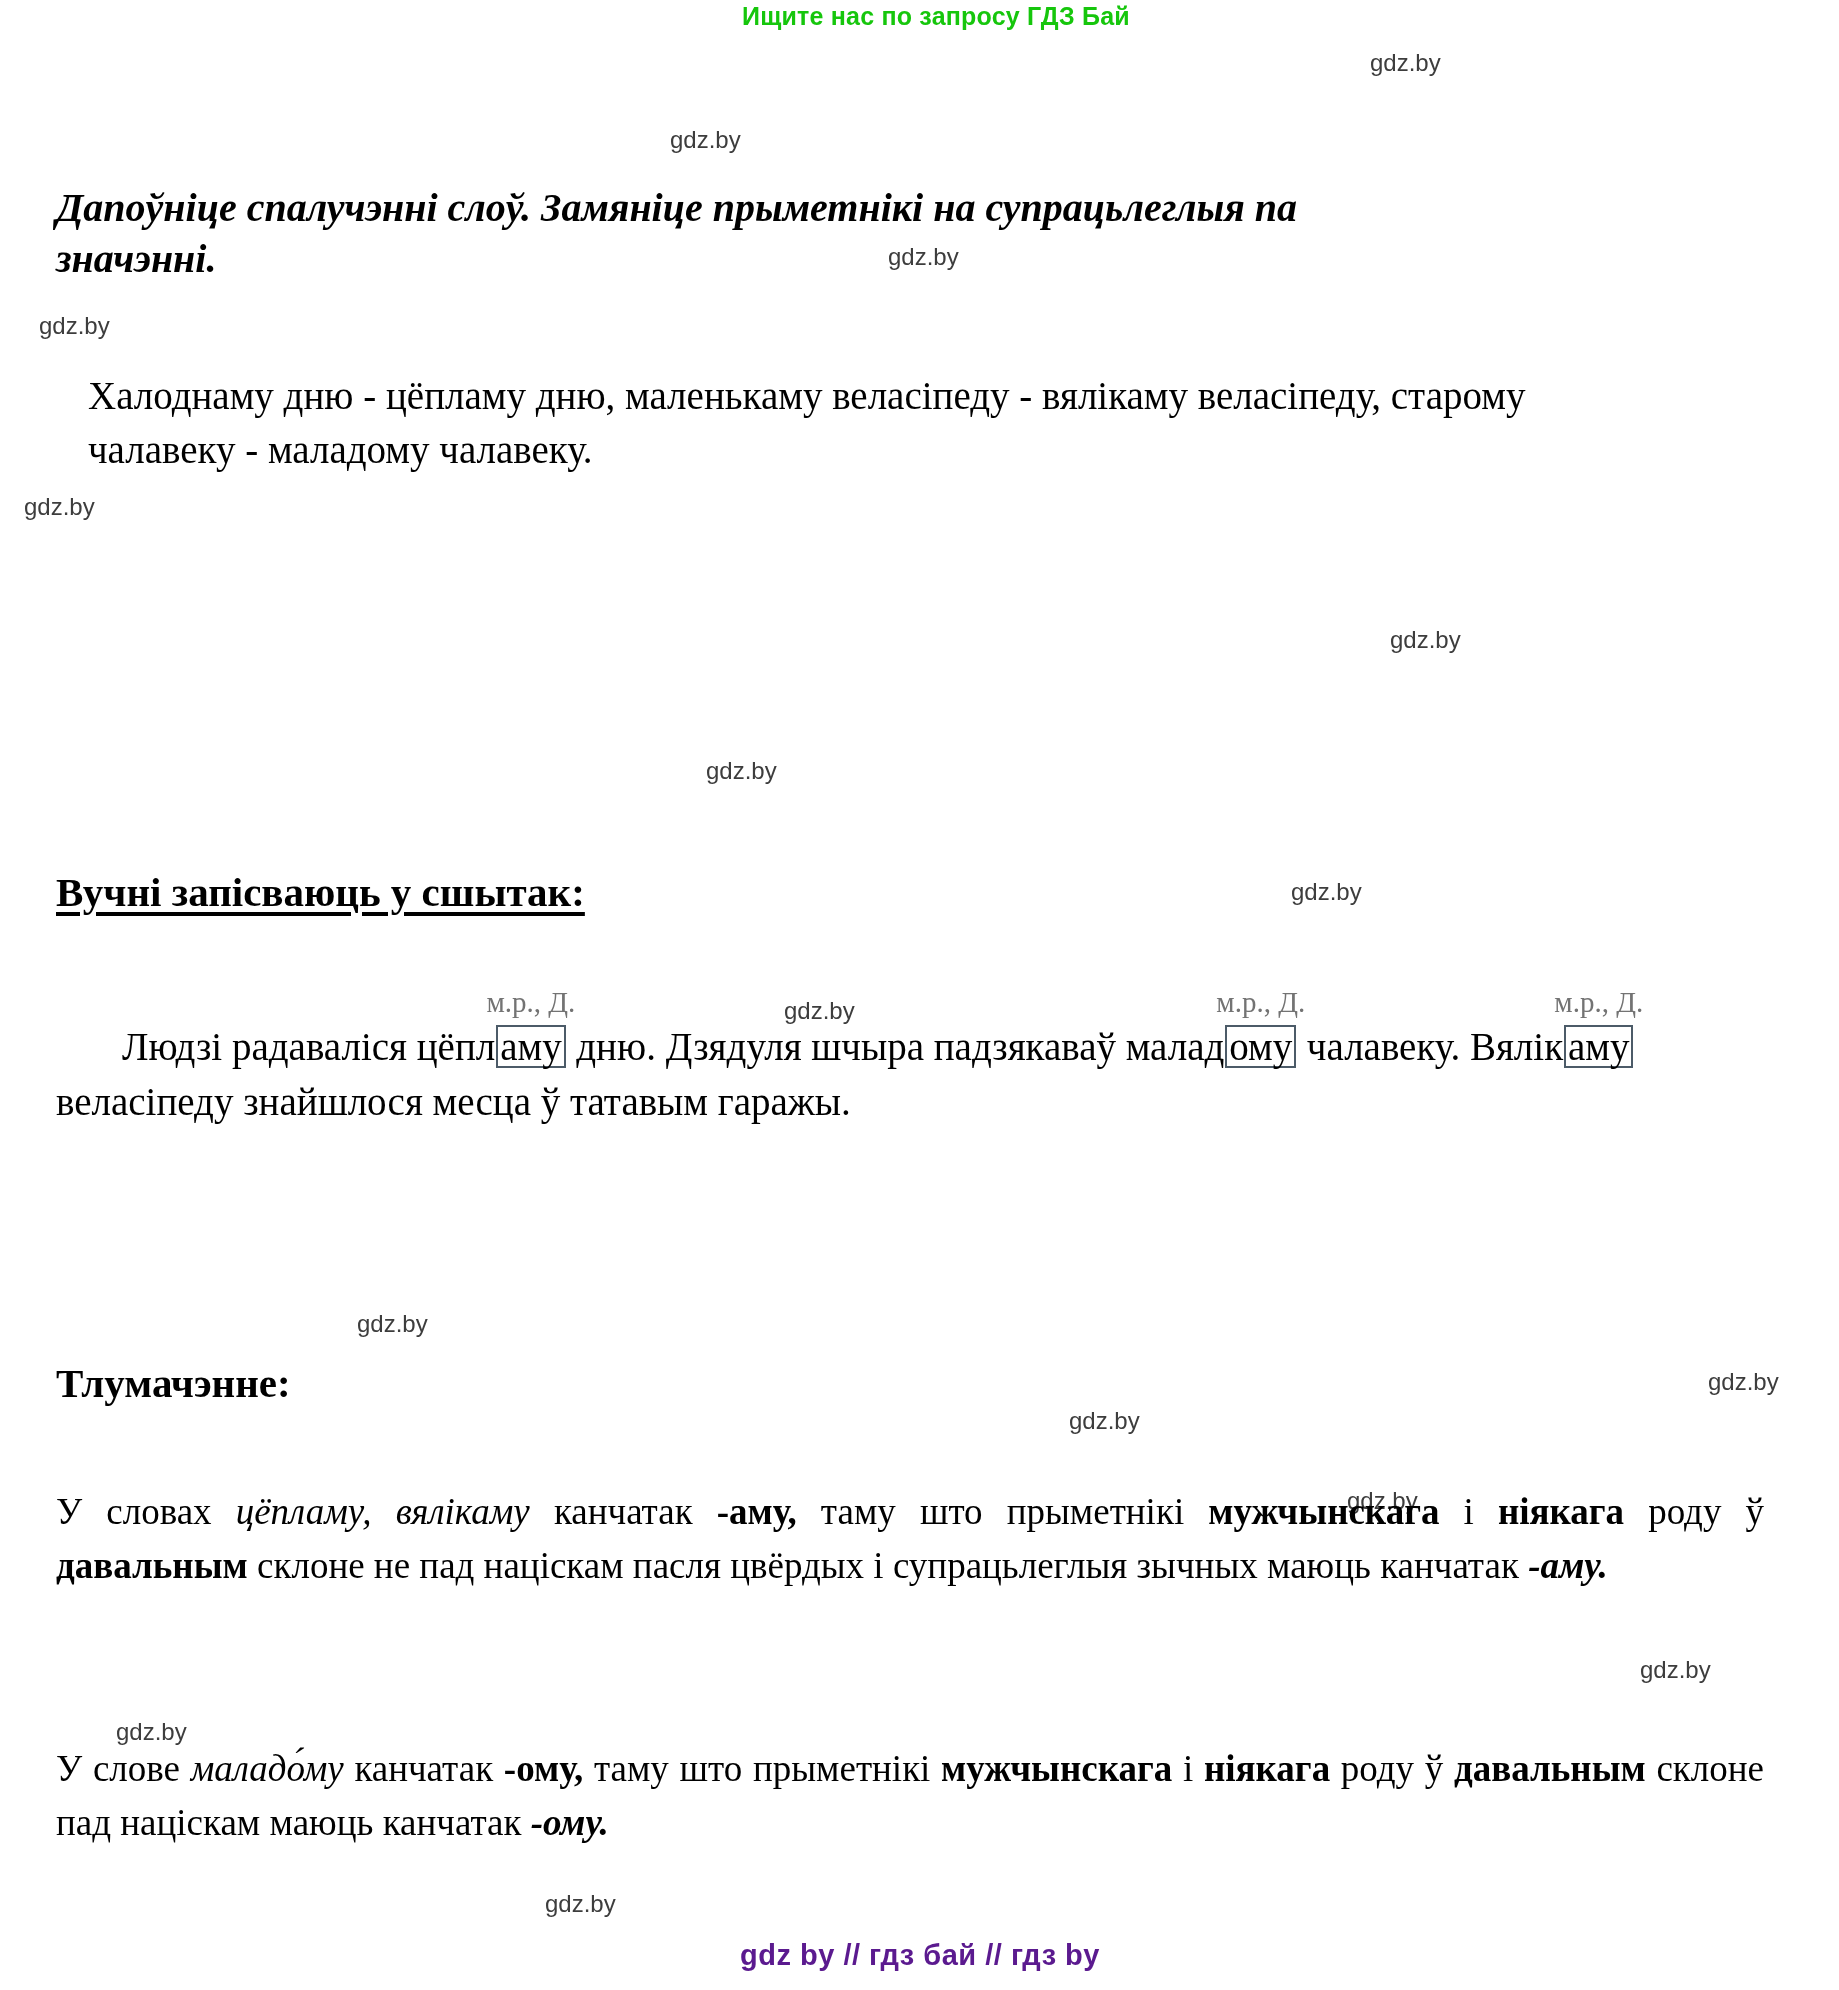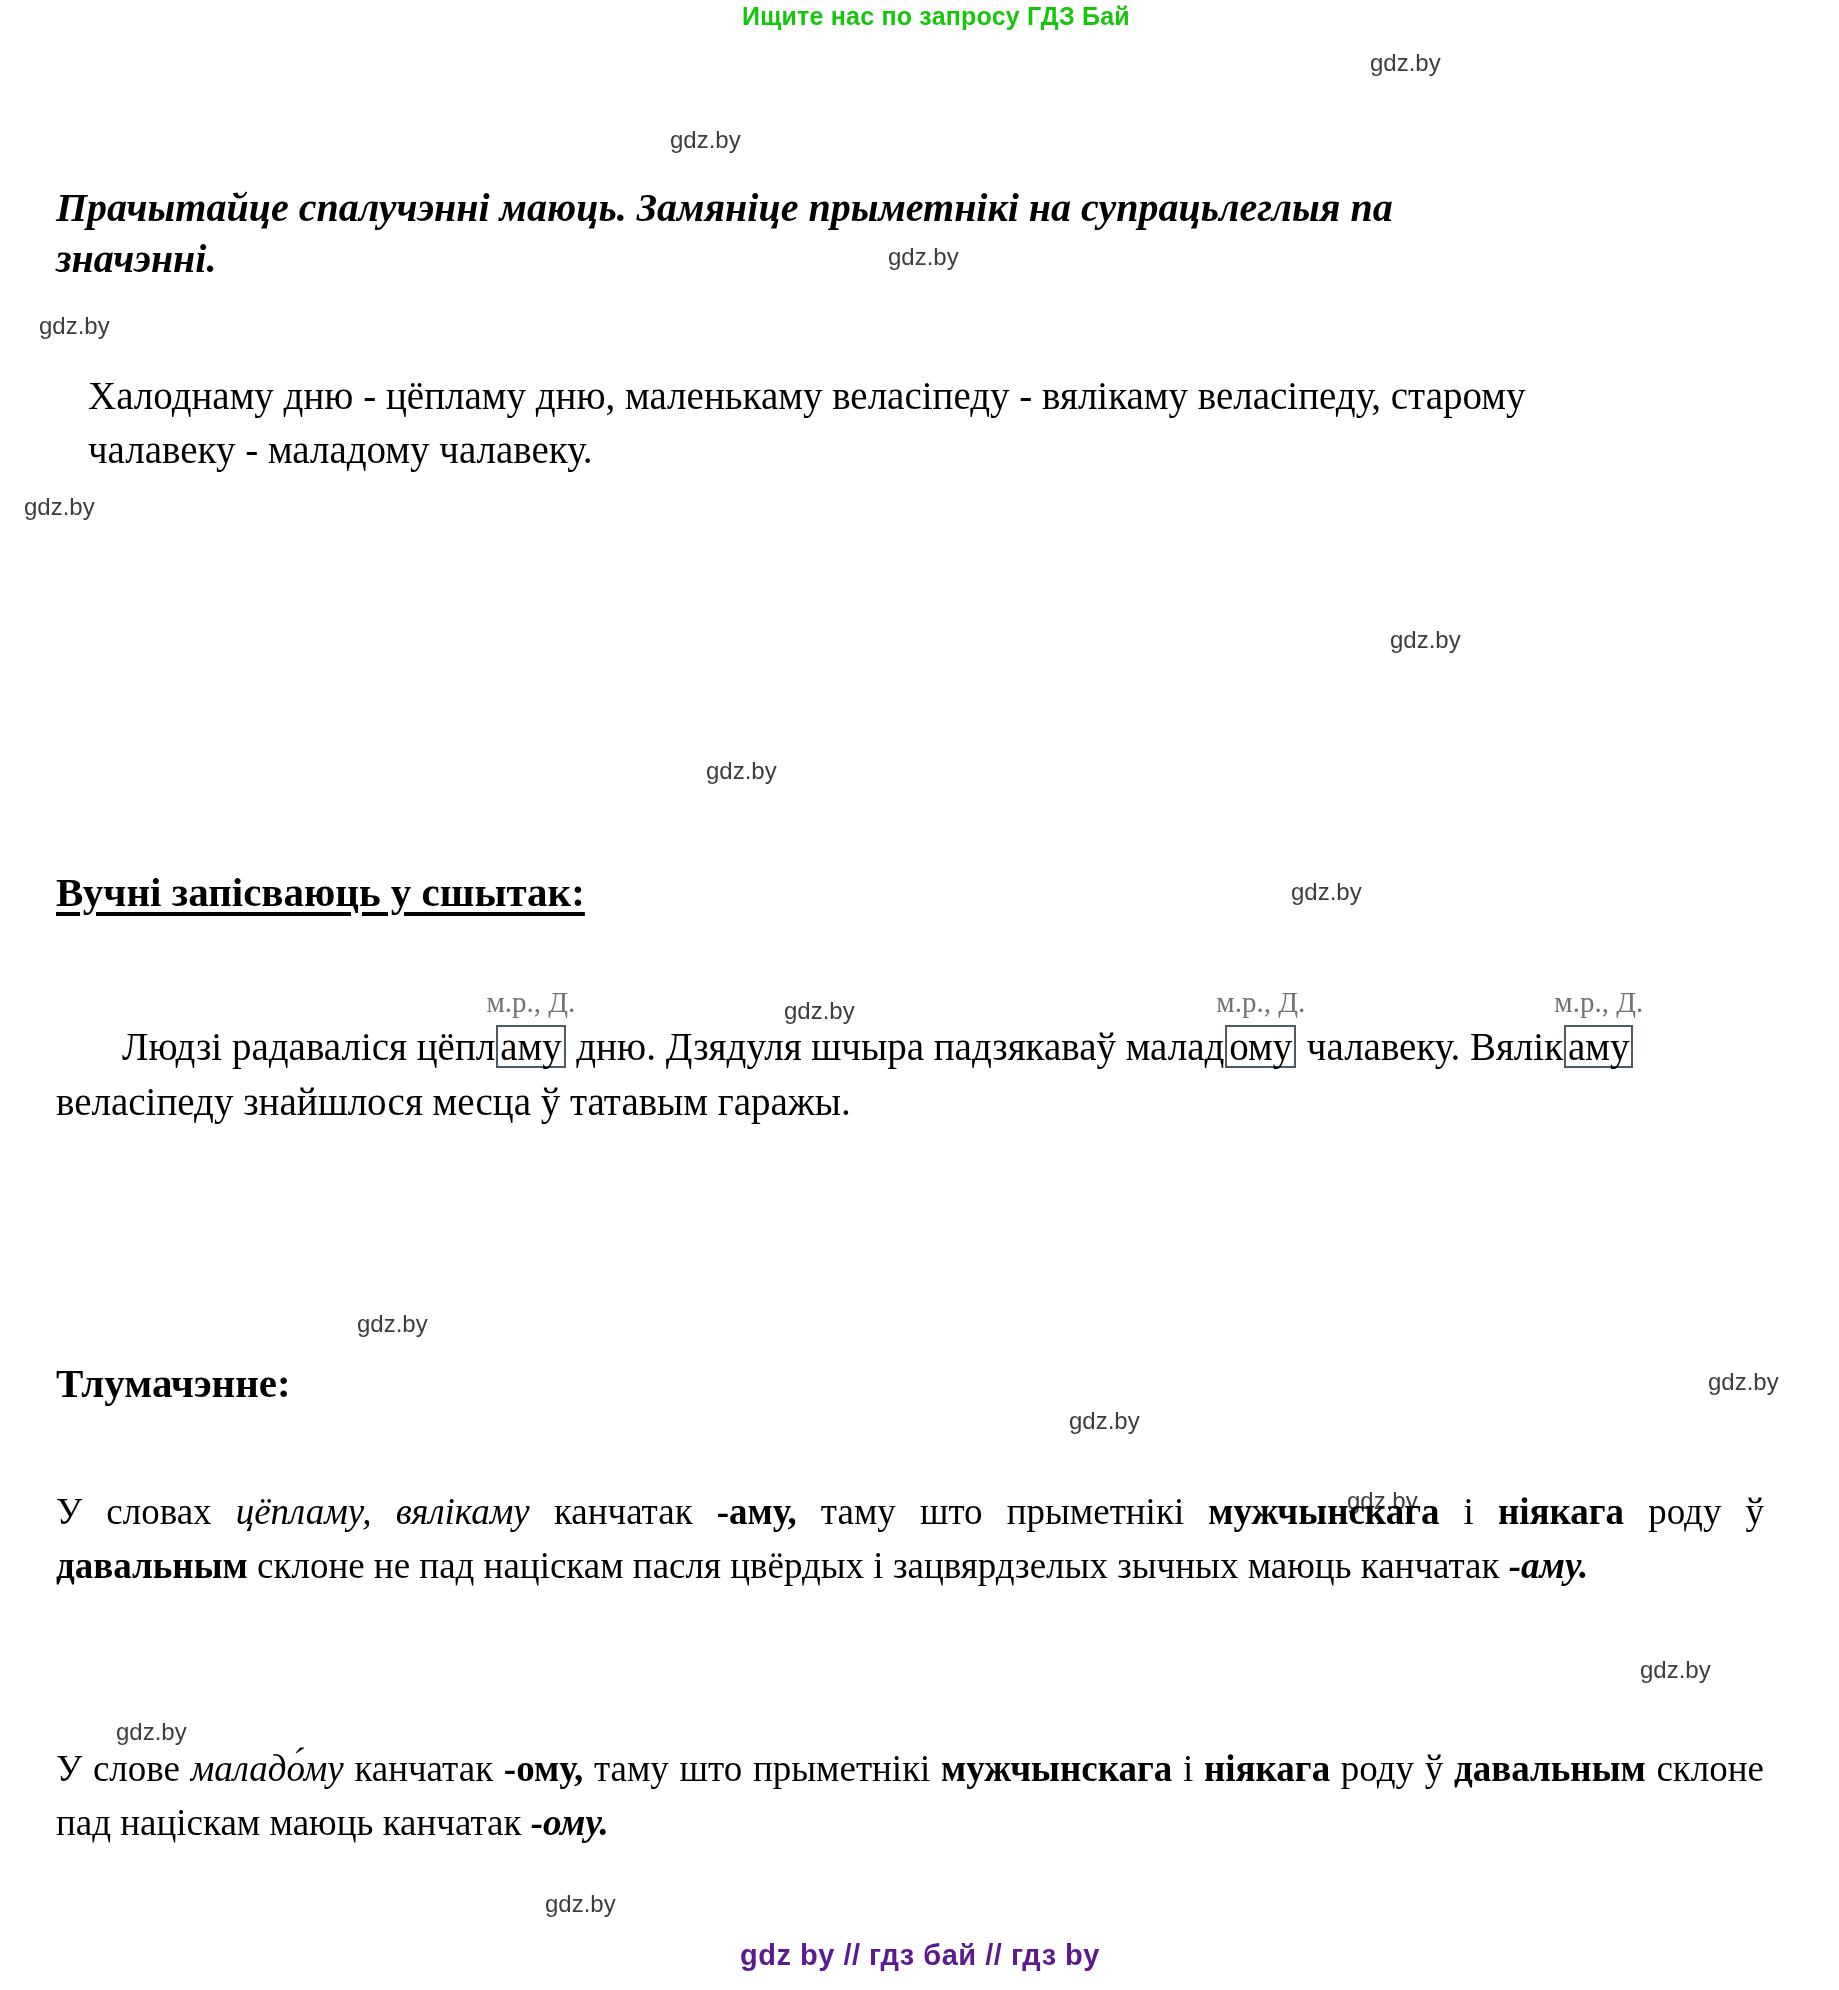--- a/index.html
+++ b/index.html
@@ -179,32 +179,32 @@
       <div class="wm" style="left: 357px; top: 1310px;">gdz.by</div>
       <div class="wm" style="left: 1708px; top: 1368px;">gdz.by</div>
       <div class="wm" style="left: 1069px; top: 1407px;">gdz.by</div>
       <div class="wm" style="left: 1347px; top: 1487px;">gdz.by</div>
       <div class="wm" style="left: 1640px; top: 1656px;">gdz.by</div>
       <div class="wm" style="left: 116px; top: 1718px;">gdz.by</div>
       <div class="wm" style="left: 545px; top: 1890px;">gdz.by</div>
     </div>
 
 
-  <div class="instr" id="instr1">Прачытайце спалучэнні маюць. Замяніце прыметнікі на супрацьлеглыя па значэнні.</div>
+  <div class="instr" id="instr1">Дапоўніце спалучэнні слоў. Замяніце прыметнікі на супрацьлеглыя па значэнні.</div>
 
   <div class="body-par" id="par1">Халоднаму дню - цёпламу дню, маленькаму веласіпеду - вялікаму веласіпеду, старому чалавеку - маладому чалавеку.</div>
 
 
 
   <div class="heading-ul" id="head-pupils">Вучні запісваюць у сшытак:</div>
 
   <div id="answer"><span class="indent"></span><span id="answer-segments"><span>Людзі радаваліся цёпл</span><span class="ending" style="border-color: rgb(76, 91, 104);"><span class="tag">м.р., Д.</span>аму</span><span> дню. Дзядуля шчыра падзякаваў малад</span><span class="ending" style="border-color: rgb(76, 91, 104);"><span class="tag">м.р., Д.</span>ому</span><span> чалавеку. Вялік</span><span class="ending" style="border-color: rgb(76, 91, 104);"><span class="tag">м.р., Д.</span>аму</span><span> веласіпеду знайшлося месца ў татавым гаражы.</span></span></div>
 
   <div class="heading-plain" id="head-expl">Тлумачэнне:</div>
 
-  <div class="expl" id="expl1"><span>У словах </span><i>цёпламу, вялікаму</i><span> канчатак </span><b>-аму,</b><span> таму што прыметнікі </span><b>мужчынскага</b><span> і </span><b>ніякага</b><span> роду ў </span><b>давальным</b><span> склоне не пад націскам пасля    цвёрдых і зацвярдзелых зычных маюць канчатак </span><span class="bi">-аму.</span></div>
+  <div class="expl" id="expl1"><span>У словах </span><i>цёпламу, вялікаму</i><span> канчатак </span><b>-аму,</b><span> таму што прыметнікі </span><b>мужчынскага</b><span> і </span><b>ніякага</b><span> роду ў </span><b>давальным</b><span> склоне не пад націскам пасля    цвёрдых і супрацьлеглыя зычных маюць канчатак </span><span class="bi">-аму.</span></div>
 
   <div class="expl" id="expl2"><span>У слове </span><i>маладо́му</i><span> канчатак </span><b>-ому,</b><span> таму што прыметнікі </span><b>мужчынскага</b><span> і </span><b>ніякага</b><span> роду ў </span><b>давальным</b><span> склоне пад націскам маюць канчатак </span><span class="bi">-ому.</span></div>
 
   <div class="footer">gdz by  //  гдз бай  //  гдз by</div>
 
 </div>
 
 
 </body></html>

